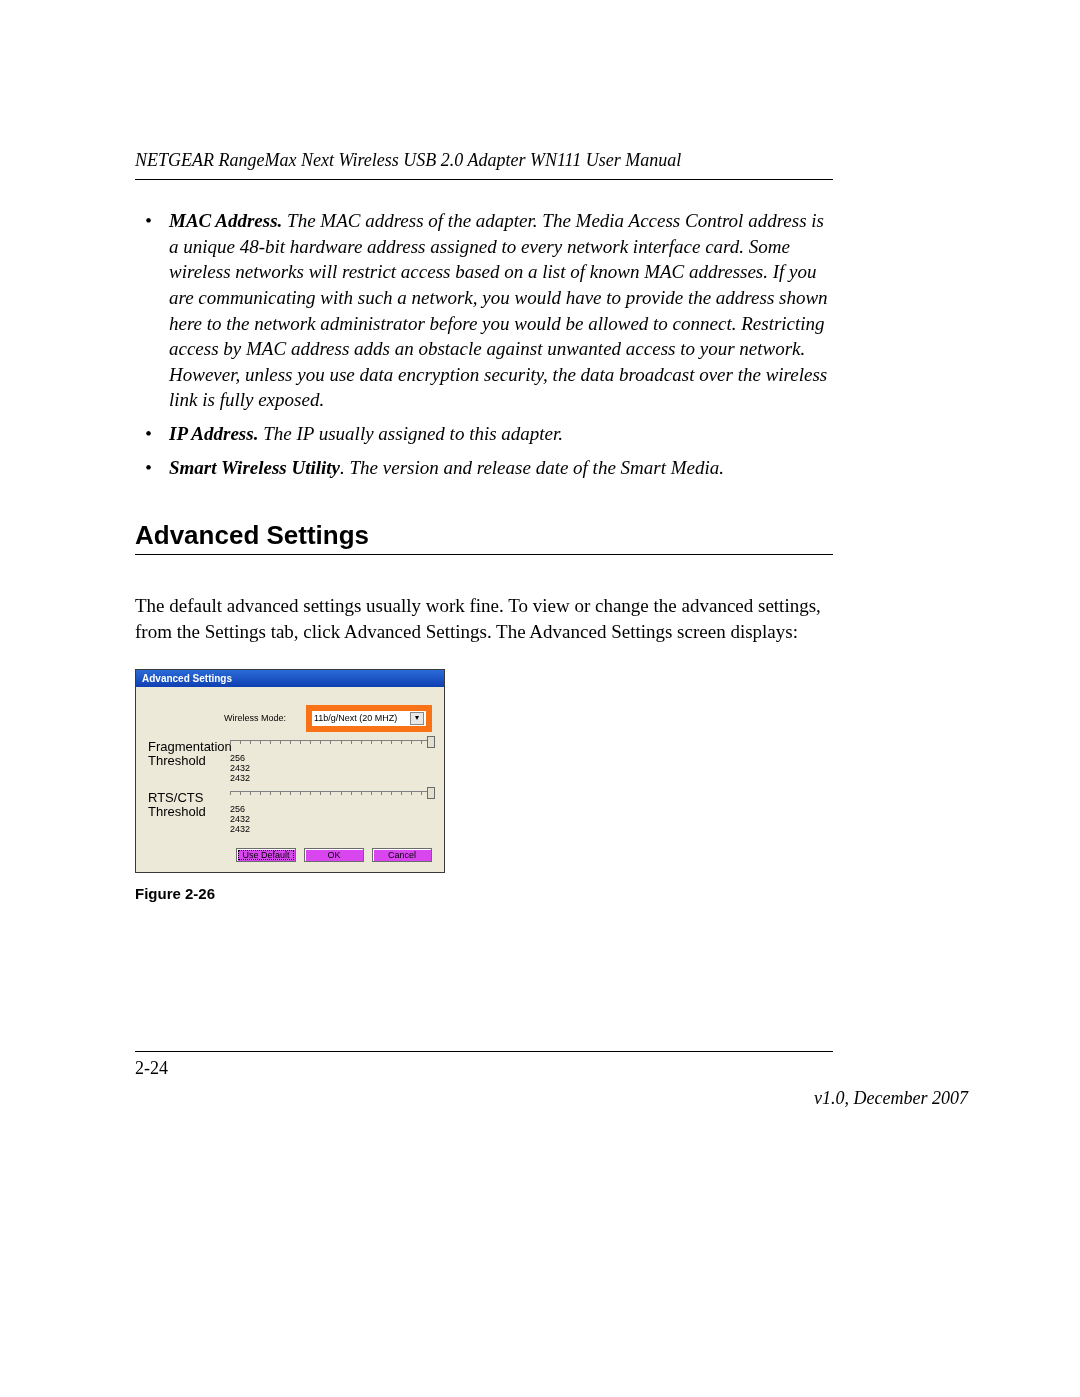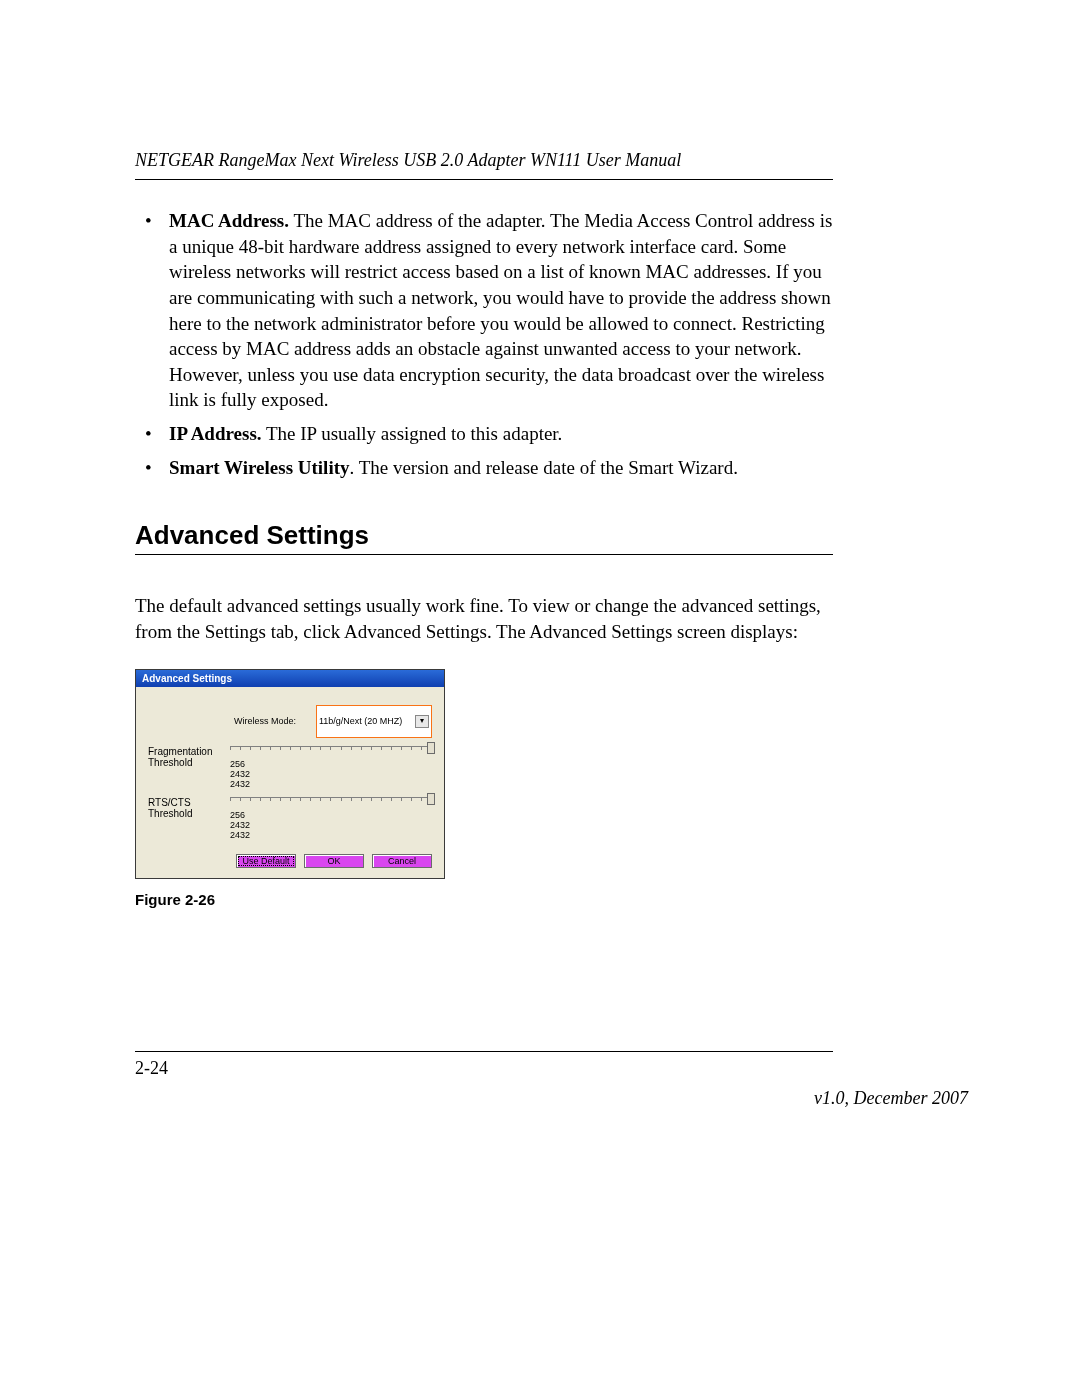--- a/index.html
+++ b/index.html
@@ -29,20 +29,21 @@
     list-style: none;
     margin: 0;
     padding: 0;
   }
   ul.bullets > li {
     position: relative;
     padding-left: 34px;
     font-size: 19px;
     line-height: 1.35;
     margin-bottom: 8px;
+    font-style: italic;
   }
   ul.bullets > li::before {
     content: "•";
     position: absolute;
     left: 10px;
     top: 0;
     font-size: 19px;
   }
   .bold { font-weight: bold; }
   h2.section {
@@ -86,26 +87,26 @@
     display: flex;
     align-items: center;
     margin-bottom: 4px;
     justify-content: flex-end;
   }
   .dlg-label {
     width: 82px;
     font-size: 9px;
   }
   .dlg-select {
-    border: 1px solid #f97316;
+    border: 6px solid #f97316;
     background: #fff;
     font-size: 9px;
     height: 15px;
     line-height: 13px;
-    padding: 8px 2px;
+    padding: 0 2px;
     display: inline-flex;
     align-items: center;
     justify-content: space-between;
     width: 110px;
   }
   .dlg-select .arrow {
     border: 1px solid #888;
     background: #e8e8e8;
     width: 12px;
     height: 11px;
@@ -113,21 +114,21 @@
     text-align: center;
     line-height: 10px;
     margin-left: 4px;
   }
   .slider-block {
     display: flex;
     margin-top: 8px;
   }
   .slider-labels {
     width: 82px;
-    font-size: 10px;
+    font-size: 13px;
     line-height: 1.1;
   }
   .slider-area {
     flex: 1;
   }
   .slider-track {
     height: 10px;
     position: relative;
     border-top: 1px solid #808080;
   }
@@ -219,21 +220,21 @@
   <div class="running-header">NETGEAR RangeMax Next Wireless USB 2.0 Adapter WN111 User Manual</div>
 
   <ul class="bullets">
     <li>
       <span class="bold">MAC Address.</span><span> The MAC address of the adapter. The Media Access Control address is a unique 48-bit hardware address assigned to every network interface card. Some wireless networks will restrict access based on a list of known MAC addresses. If you are communicating with such a network, you would have to provide the address shown here to the network administrator before you would be allowed to connect. Restricting access by MAC address adds an obstacle against unwanted access to your network. However, unless you use data encryption security, the data broadcast over the wireless link is fully exposed.</span>
     </li>
     <li>
       <span class="bold">IP Address.</span><span> The IP usually assigned to this adapter.</span>
     </li>
     <li>
-      <span class="bold">Smart Wireless Utility</span><span>. The version and release date of the Smart Wizard.</span>
+      <span class="bold">Smart Wireless Utility</span><span>. The version and release date of the Smart Media.</span>
     </li>
   </ul>
 
   <h2 class="section">Advanced Settings</h2>
 
   <p class="section-intro">The default advanced settings usually work fine. To view or change the advanced settings, from the Settings tab, click Advanced Settings. The Advanced Settings screen displays:</p>
 
   <div class="dialog-wrap">
     <div class="dialog">
       <div class="titlebar">Advanced Settings</div>

